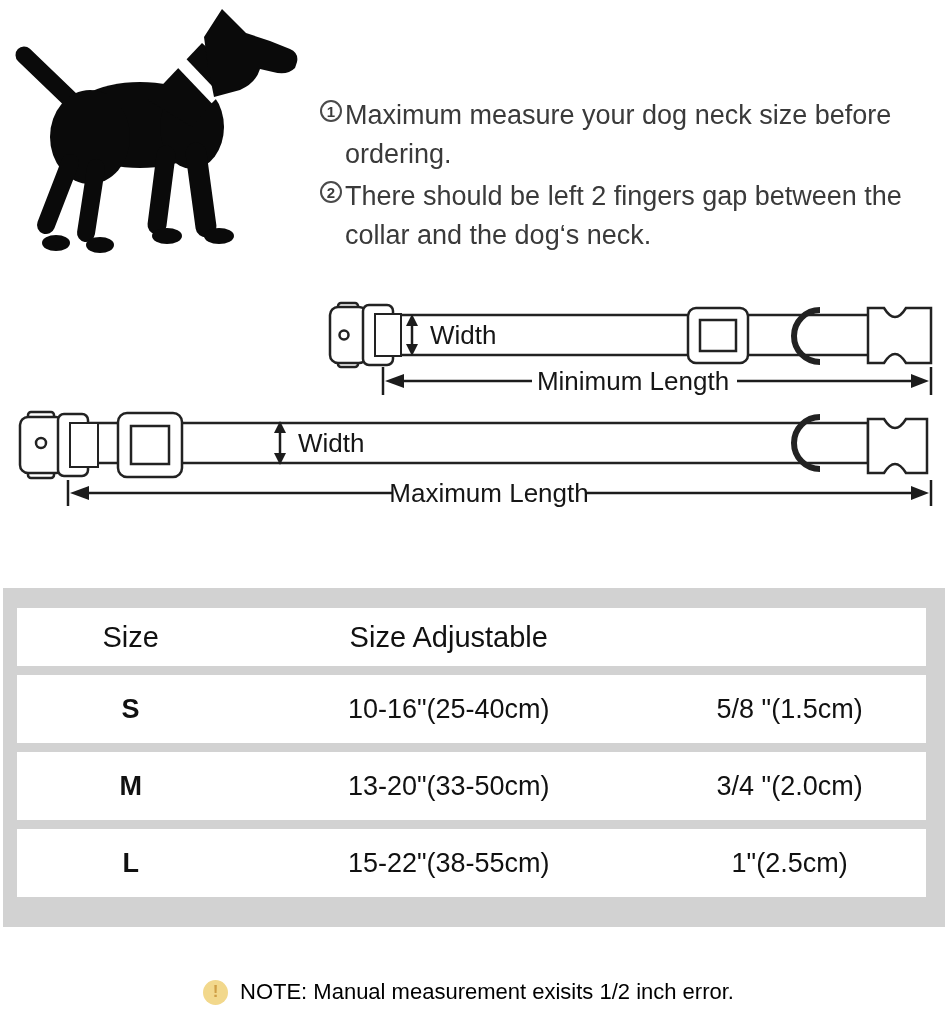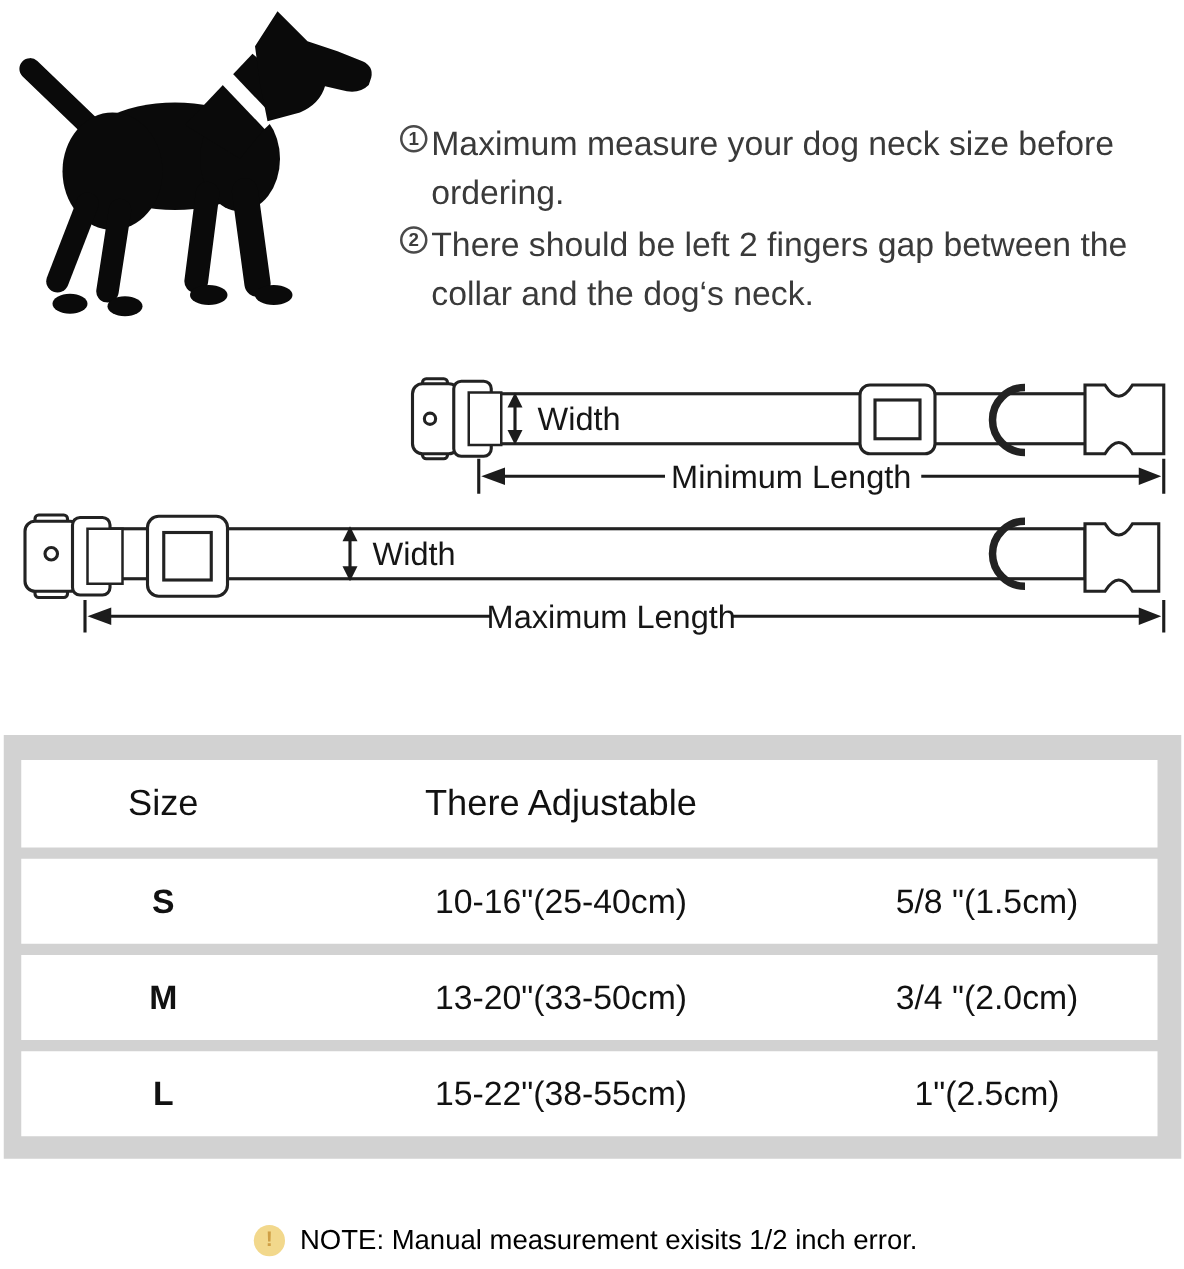--- a/index.html
+++ b/index.html
@@ -19,21 +19,21 @@
   
   .collar-svg{position:absolute;left:0;width:947px;height:110px;}
   .dim-label{font-family:"Liberation Sans",sans-serif;font-size:26px;fill:#161616;}
   
   .size-table{
     position:absolute;left:3px;top:588px;width:942px;height:339px;background:#d2d2d2;
     box-sizing:border-box;padding:20px 19px 16px 14px;display:flex;flex-direction:column;
   }
   .trow{background:#ffffff;display:grid;grid-template-columns:25% 45% 30%;align-items:center;margin-bottom:9px;}
   .trow:last-child{margin-bottom:0;}
-  .trow.thead{height:70px;}
+  .trow.thead{height:58px;}
   .trow.tbody{height:68px;}
   .tcell{text-align:center;color:#111;}
   .th{font-size:29px;}
   .td{font-size:27px;}
   .size-cell{font-weight:bold;}
   
   .note{position:absolute;left:203px;top:979px;display:flex;align-items:center;gap:12px;}
   .note-icon{
     width:25px;height:25px;border-radius:50%;background:#f2d88c;color:#cf9f45;
     display:flex;align-items:center;justify-content:center;font-size:17px;font-weight:bold;
@@ -143,21 +143,21 @@
       <line x1="586" y1="88" x2="913" y2="88"></line>
       <polygon points="929,88 911,81 911,95" fill="#1c1c1c" stroke="none"></polygon>
       <line x1="931" y1="75" x2="931" y2="101"></line>
     </g>
     <text class="dim-label" x="489" y="97" text-anchor="middle">Maximum Length</text>
   </svg>
 
   <div class="size-table">
     <div class="trow thead">
       <div class="tcell th">Size</div>
-      <div class="tcell th">There Adjustable</div>
+      <div class="tcell th">Size Adjustable</div>
     </div>
     <div class="trow tbody">
       <div class="tcell td size-cell">S</div>
       <div class="tcell td">10-16"(25-40cm)</div>
       <div class="tcell td">5/8 "(1.5cm)</div>
     </div>
     <div class="trow tbody">
       <div class="tcell td size-cell">M</div>
       <div class="tcell td">13-20"(33-50cm)</div>
       <div class="tcell td">3/4 "(2.0cm)</div>

